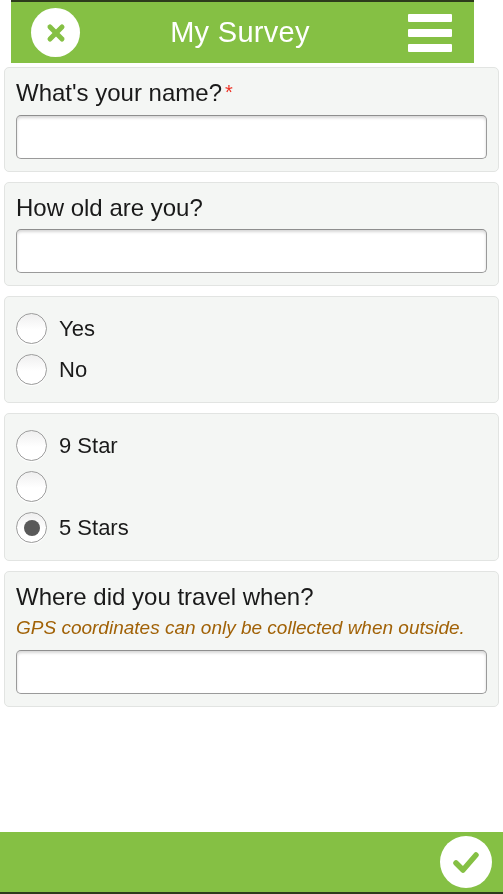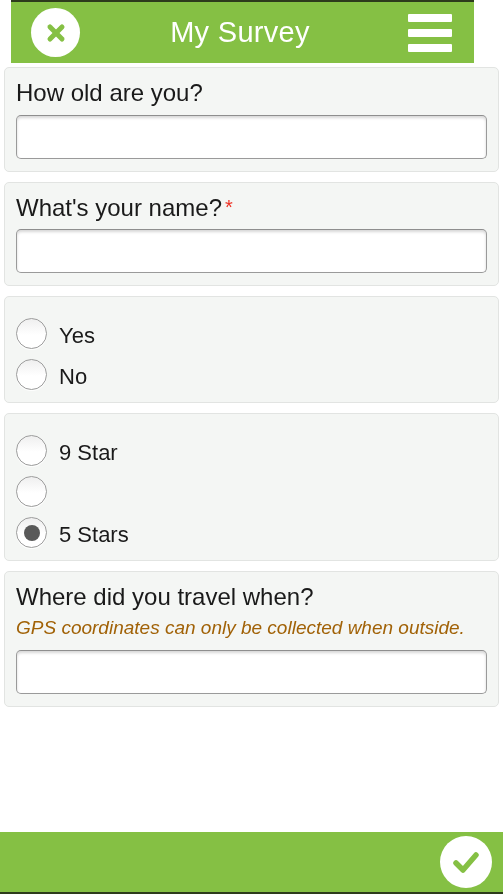--- a/index.html
+++ b/index.html
@@ -143,21 +143,21 @@
     color: #1a1a1a;
     padding: 0 9px;
     outline: none;
   }
 
   
   .opt-list { display: block; }
 
   .opt {
     display: flex;
-    align-items: flex-end;
+    align-items: center;
     height: 41px;
     cursor: pointer;
   }
 
   .radio {
     width: 31px;
     height: 31px;
     border-radius: 50%;
     border: 1px solid #9d9d9d;
     background: linear-gradient(to bottom, #efefef 0%, #ffffff 55%, #ffffff 100%);
@@ -234,28 +234,28 @@
       <span class="bar"></span>
       <span class="bar"></span>
     </div>
 
   </div>
 
   <div class="form-area">
 
     <div class="card">
       <div class="q-title">
+        <span>What's your name?</span><span class="req-star">*</span>
+      </div>
+      <input class="text-input" type="text" placeholder="" style="">
+    </div>
+
+    <div class="card">
+      <div class="q-title">
         <span>How old are you?</span>
-      </div>
-      <input class="text-input" type="text" placeholder="" style="">
-    </div>
-
-    <div class="card">
-      <div class="q-title">
-        <span>What's your name?</span><span class="req-star">*</span>
       </div>
       <input class="text-input" type="text" placeholder="" style="">
     </div>
 
     <div class="card">
       <div class="opt-list">
         <div class="opt">
           <span class="radio"></span>
           <span class="opt-label">Yes</span>
         </div>

